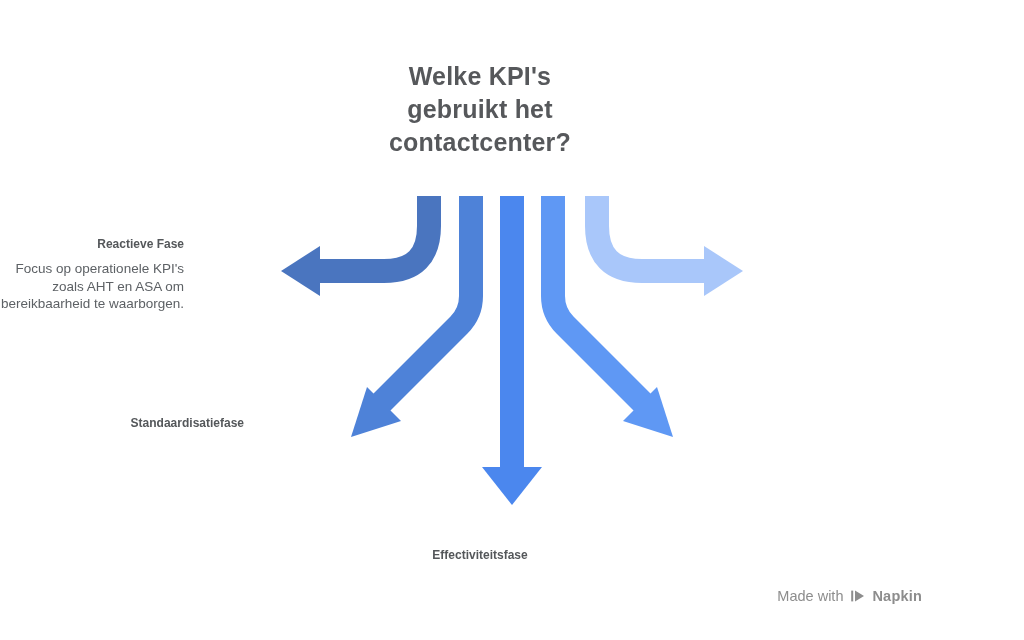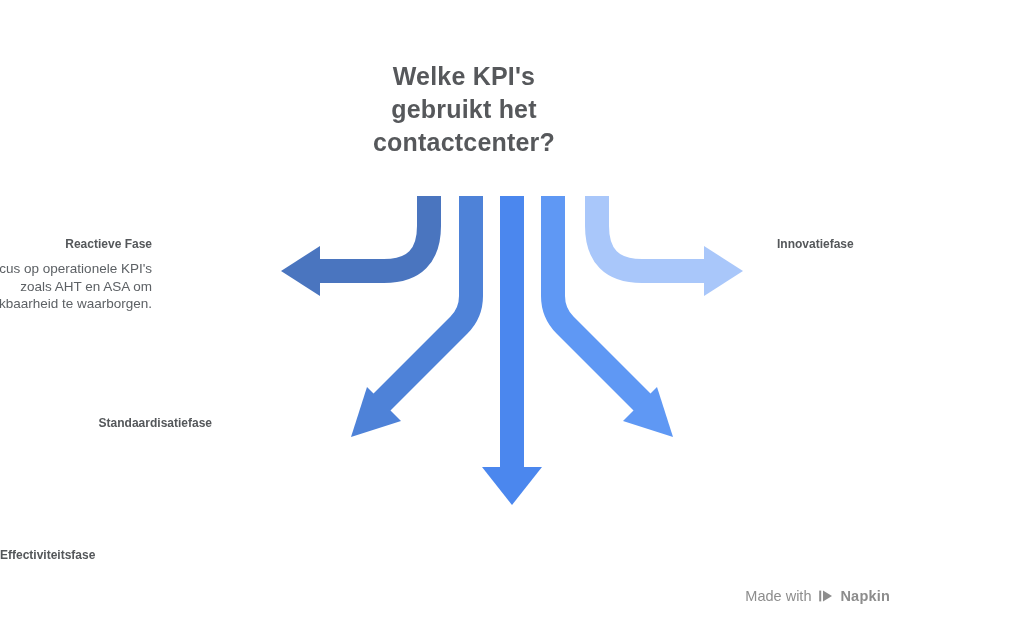--- a/index.html
+++ b/index.html
@@ -1,38 +1,38 @@
 <!DOCTYPE html>
 <html><head>
 <meta charset="utf-8">
 <style>
   html,body{margin:0;padding:0;background:#ffffff;}
   .canvas{
     position:relative;width:928px;height:640px;background:#ffffff;
-    font-family:"Liberation Sans",sans-serif;overflow:hidden;
+    font-family:"Liberation Sans",sans-serif;overflow:hidden;padding-left:32px;
   }
   .page-title{
     position:absolute;left:0;right:0;top:60px;
     text-align:center;font-size:25px;font-weight:700;line-height:33px;
     color:#56585b;white-space:pre-line;letter-spacing:.2px;
   }
   .arrows-svg{position:absolute;left:0;top:0;width:1024px;height:640px;}
   .section{position:absolute;}
   .section-title{
     font-size:12px;font-weight:700;color:#54575a;line-height:17px;
     margin:0 0 7px 0;
   }
   .section-body{
     font-size:13.5px;color:#5d6165;line-height:17.5px;white-space:pre-line;margin:0;
   }
   .sec-reactieve{top:236px;right:776px;text-align:right;width:230px;}
   .sec-innovatie{top:236px;left:777px;text-align:left;width:230px;}
   .sec-standaardisatie{top:415px;right:716px;text-align:right;width:230px;}
   .sec-proactieve{top:415px;left:715px;text-align:left;width:230px;}
-  .sec-effectiviteit{top:547px;left:0;right:0;}
+  .sec-effectiviteit{top:547px;left:0;right:0;text-align:center;}
   .watermark{
     position:absolute;top:588px;right:38px;display:flex;align-items:flex-end;gap:7px;
     color:#8d8d8d;font-size:14.5px;cursor:pointer;
   }
   .watermark .made{font-weight:400;}
   .watermark .brand{font-weight:700;letter-spacing:.2px;}
   .napkin-icon{display:inline-block;}
 </style>
 </head>
 <body>
@@ -73,21 +73,20 @@
   </svg>
 
   <div class="section sec-reactieve">
     <p class="section-title">Reactieve Fase</p>
     <p class="section-body">Focus op operationele KPI's
 zoals AHT en ASA om
 bereikbaarheid te waarborgen.</p>
   </div>
 
   <div class="section sec-innovatie">
-    <p class="section-title">Innovatiefase</p>
   </div>
 
   <div class="section sec-standaardisatie">
     <p class="section-title">Standaardisatiefase</p>
   </div>
 
 
   <div class="section sec-effectiviteit">
     <p class="section-title">Effectiviteitsfase</p>
   </div>

